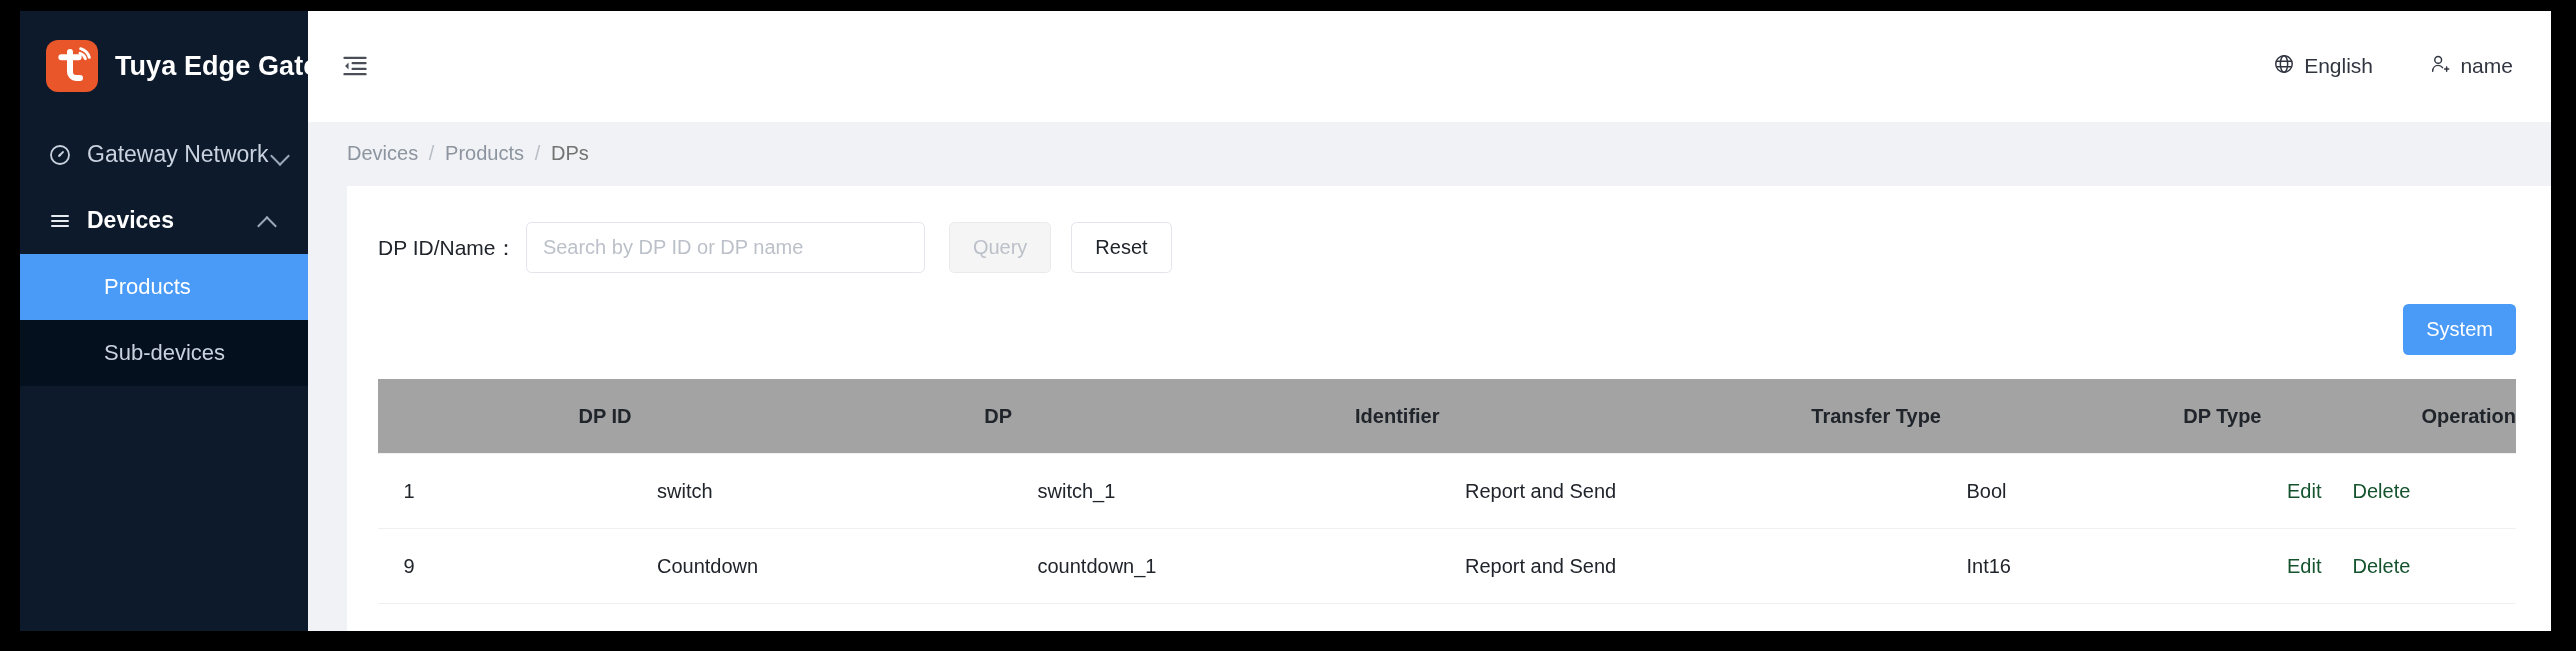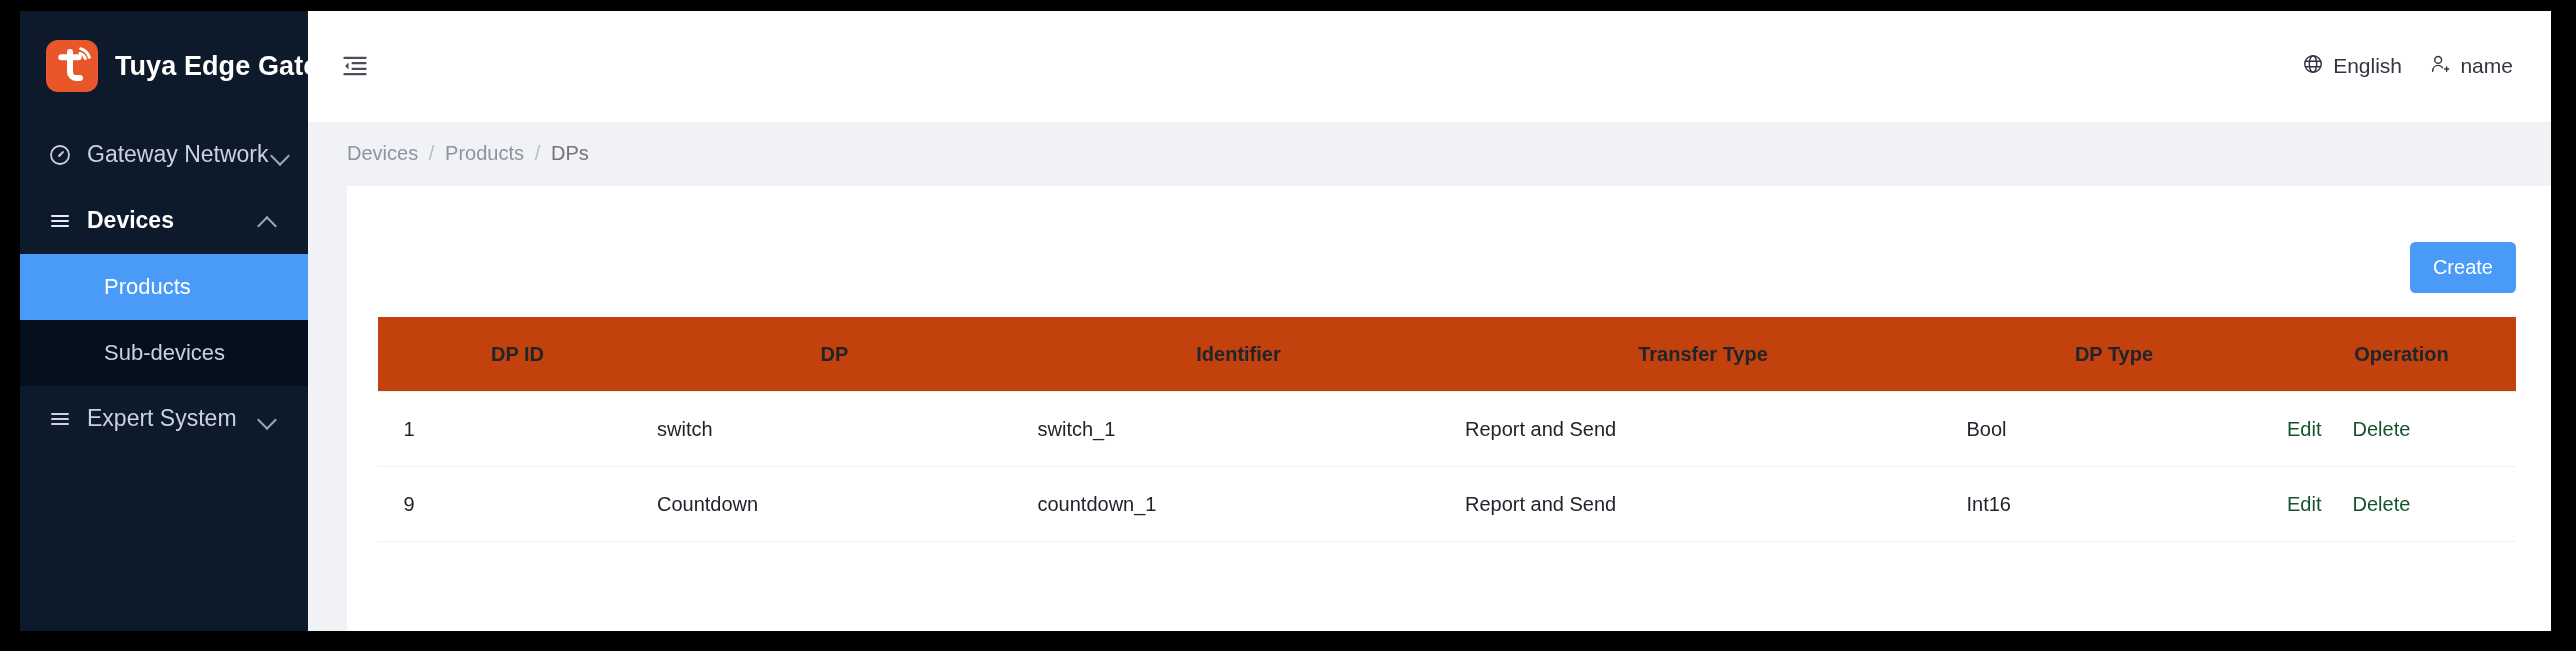--- a/index.html
+++ b/index.html
@@ -153,21 +153,21 @@
     height: 38px;
     display: flex;
     align-items: center;
     justify-content: center;
     cursor: pointer;
   }
   #topbar-right {
     margin-left: auto;
     display: flex;
     align-items: center;
-    gap: 27px;
+    gap: 56px;
     justify-content: space-between;
   }
   .topbar-action {
     display: flex;
     align-items: center;
     gap: 9.4px;
     font-size: 21px;
     color: #303540;
     cursor: pointer;
     white-space: nowrap;
@@ -275,22 +275,22 @@
   #table-wrap {
     margin: 24px 35px 0 31px;
   }
   table.dp-table {
     width: 100%;
     border-collapse: collapse;
     table-layout: fixed;
     font-size: 20px;
   }
   table.dp-table thead th {
-    background: #c2410c;
-    text-align: center;
+    background: #a3a3a3;
+    text-align: right;
     font-weight: bold;
     color: #20242b;
     height: 74px;
     padding: 0 0 0 25.5px;
     border-bottom: 1.3px solid #eff0f2;
     white-space: nowrap;
   }
   table.dp-table tbody td {
     height: 74px;
     padding: 0 0 0 25.5px;
@@ -354,29 +354,20 @@
 
     <div class="submenu">
       <div class="submenu-item selected">
         <span>Products</span>
       </div>
       <div class="submenu-item">
         <span>Sub-devices</span>
       </div>
     </div>
 
-    <div class="nav-item">
-      <span class="nav-icon">
-        <svg width="24" height="24" viewBox="0 0 24 24" stroke="#c9d2de" stroke-width="2" stroke-linecap="round">
-          <path d="M4 7 h16 M4 12 h16 M4 17 h16"></path>
-        </svg>
-      </span>
-      <span class="nav-label">Expert System</span>
-      <span class="chev"></span>
-    </div>
 
     <div class="sidebar-filler"></div>
   </div>
 
   <div id="main">
 
     <div id="topbar">
       <div id="collapse-btn">
         <svg width="28" height="28" viewBox="0 0 24 24" stroke="#4a4f57" stroke-width="2" stroke-linecap="round" fill="none">
           <path d="M3 5 h18 M3 19 h18 M10 9.5 h11 M10 14.5 h11"></path>
@@ -413,23 +404,29 @@
       <span class="crumb">Devices</span>
       <span class="crumb-sep">/</span>
       <span class="crumb">Products</span>
       <span class="crumb-sep">/</span>
       <span class="crumb current">DPs</span>
     </div>
 
     <div id="content-wrap">
       <div id="content-card">
 
+        <div id="filter-row">
+          <span id="filter-label">DP ID/Name：</span>
+          <input id="search-input" type="text" placeholder="Search by DP ID or DP name" style="">
+          <button class="btn" id="query-btn">Query</button>
+          <button class="btn" id="reset-btn">Reset</button>
+        </div>
 
         <div id="create-row">
-          <button id="create-btn">Create</button>
+          <button id="create-btn">System</button>
         </div>
 
         <div id="table-wrap">
           <table class="dp-table">
             <thead>
               <tr>
                 <th class="col-dpid">DP ID</th>
                 <th class="col-dp">DP</th>
                 <th class="col-identifier">Identifier</th>
                 <th class="col-transfer">Transfer Type</th>

